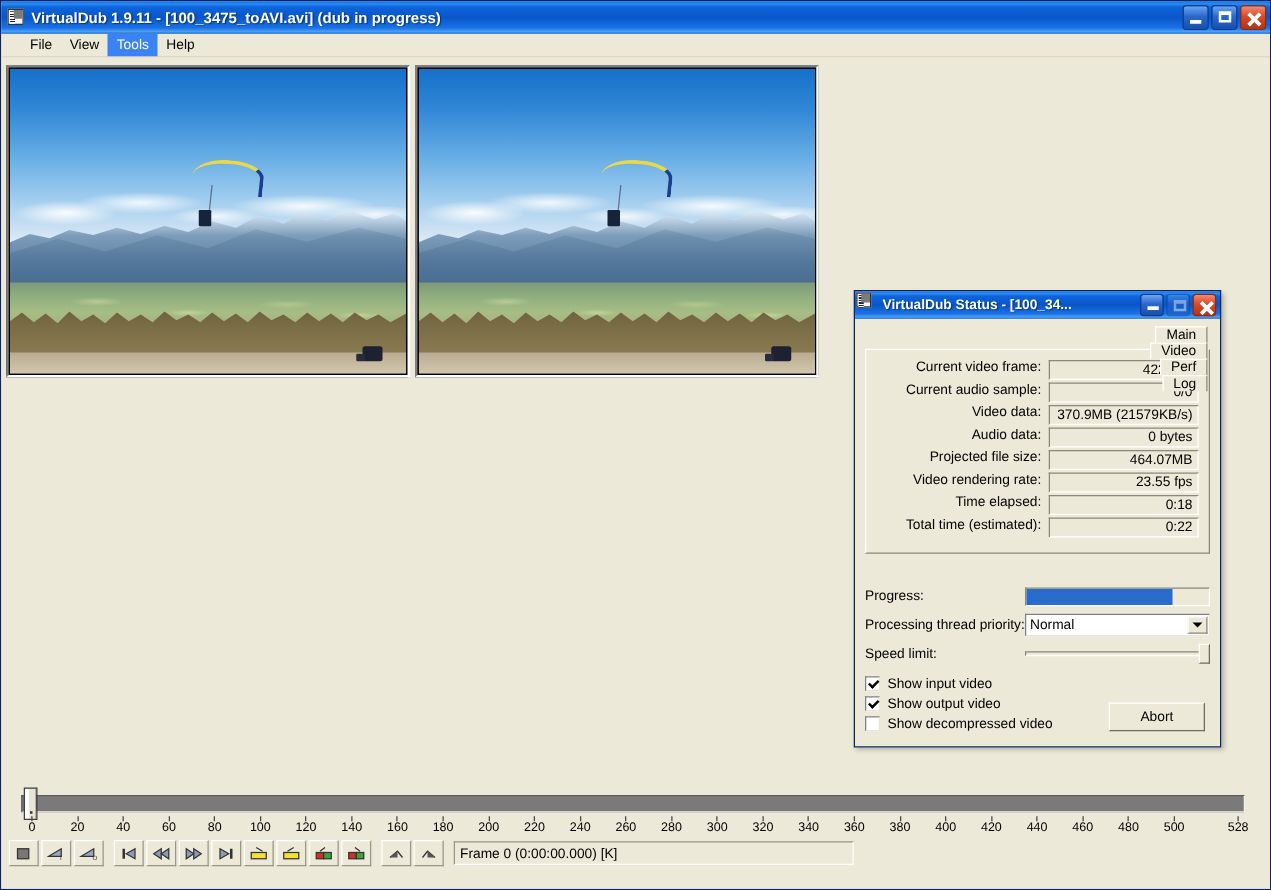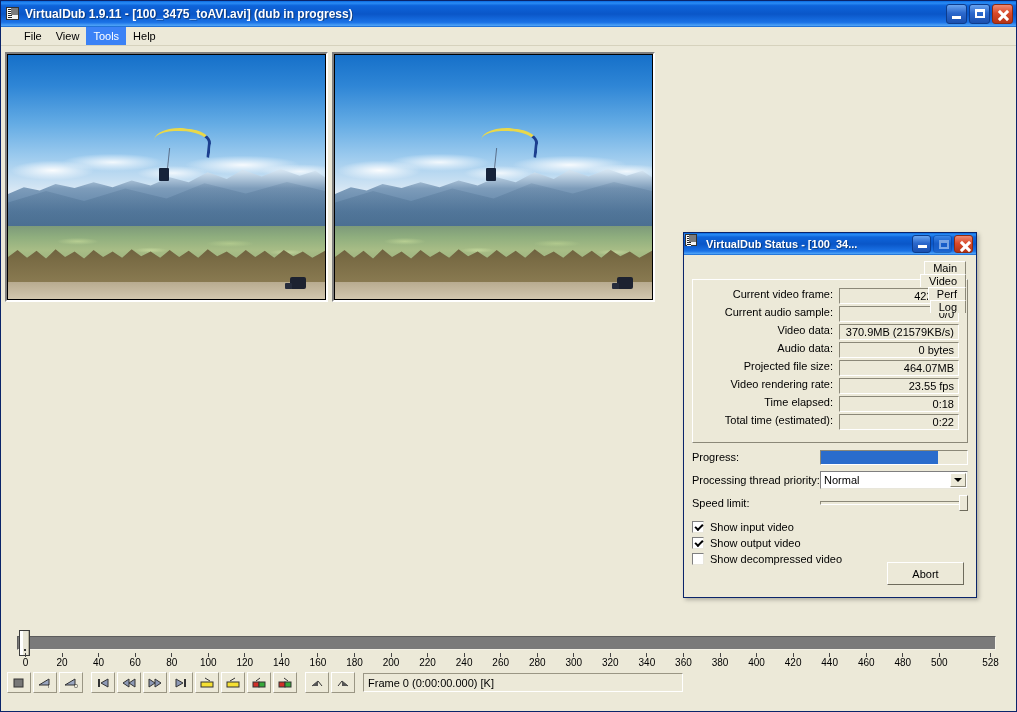--- a/index.html
+++ b/index.html
@@ -247,21 +247,21 @@
   .srow{display:flex;height:18px;margin-bottom:0px;}
   .slabel{flex:0 0 132px;text-align:right;padding-right:6px;font-size:11px;color:#000;}
   .sval{
     flex:1 1 auto;height:16px;
     background:#ece9d8;
     border:1px solid;border-color:#8b8878 #fff #fff #8b8878;
     box-sizing:border-box;
     display:flex;align-items:center;justify-content:flex-end;
     padding-right:4px;font-size:11px;color:#000;
   }
-  .lowerblock{margin-top:4px;}
+  .lowerblock{margin-top:24px;}
   .lrow{display:flex;align-items:center;height:20px;margin-bottom:3px;}
   .llabel{flex:0 0 128px;font-size:11px;color:#000;}
   .progress{
     flex:1 1 auto;height:15px;background:#ece9d8;
     border:1px solid;border-color:#8b8878 #fff #fff #8b8878;box-sizing:border-box;
     position:relative;overflow:hidden;
   }
   .progress .bar{position:absolute;left:0;top:0;bottom:0;background:#2a6ccc;}
   .combo{
     flex:1 1 auto;height:18px;background:#fff;

